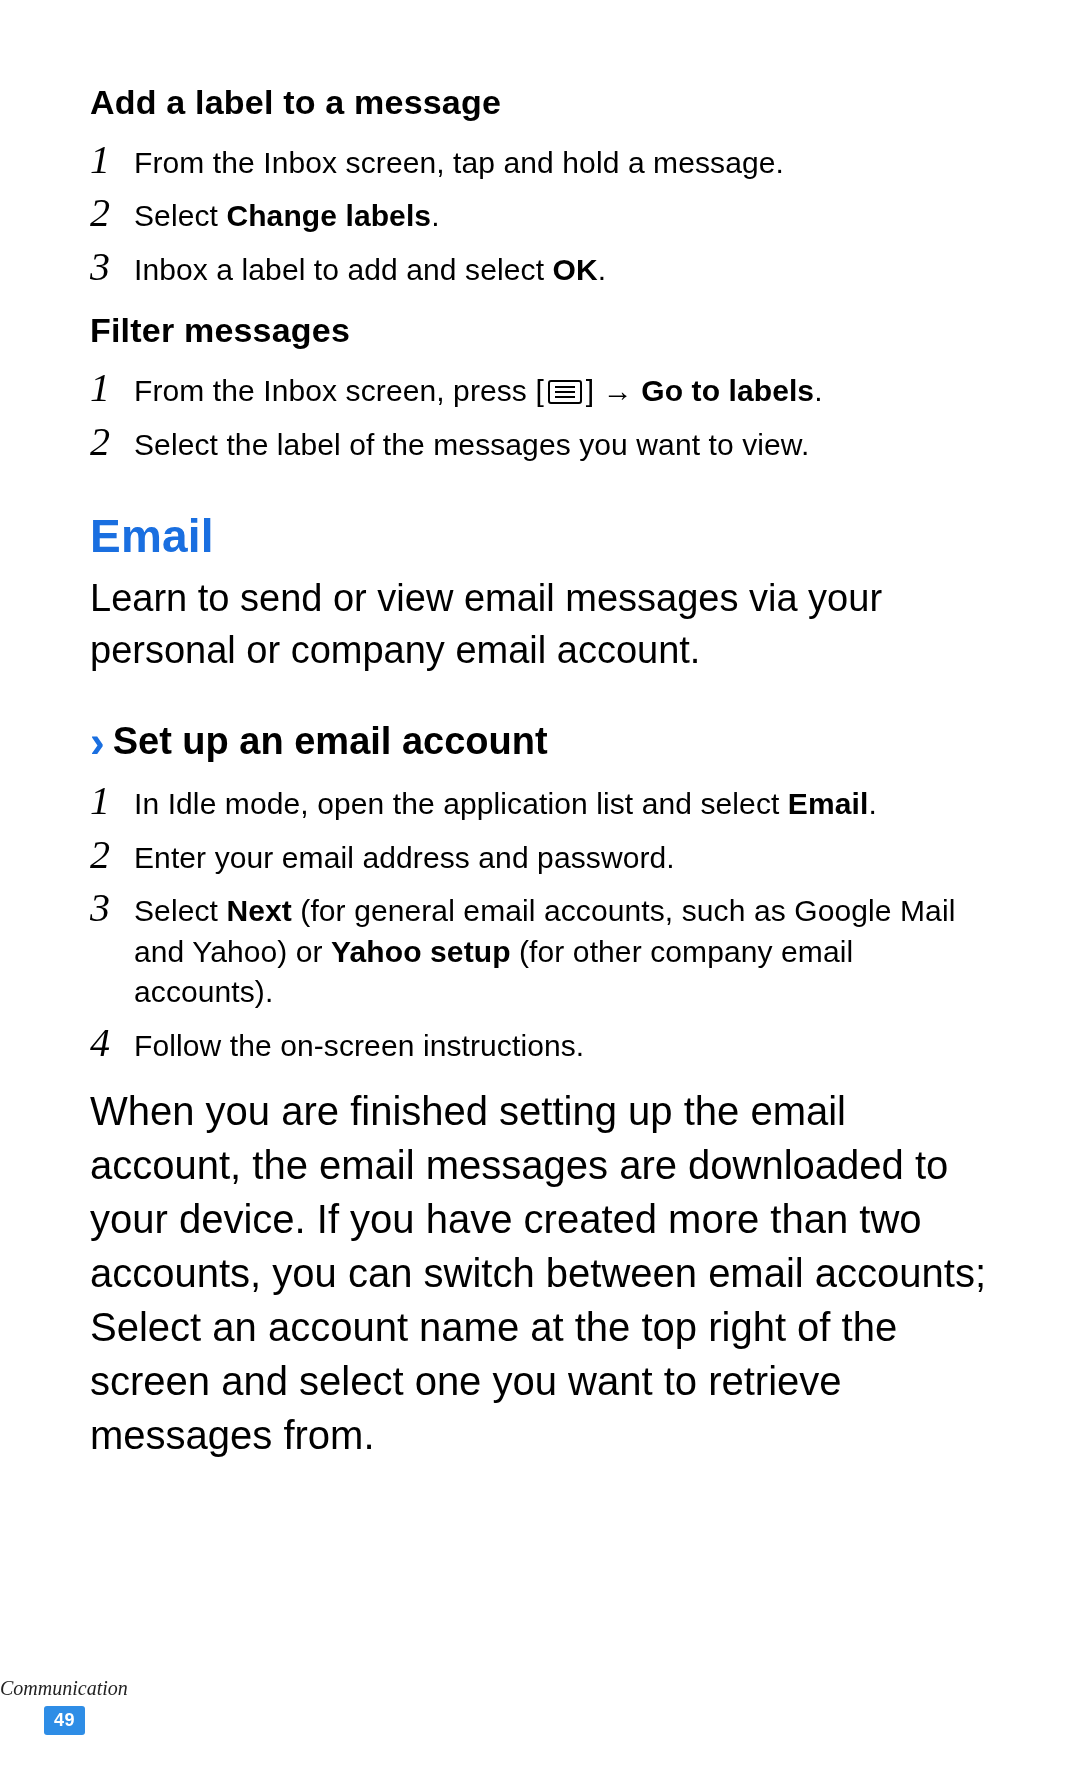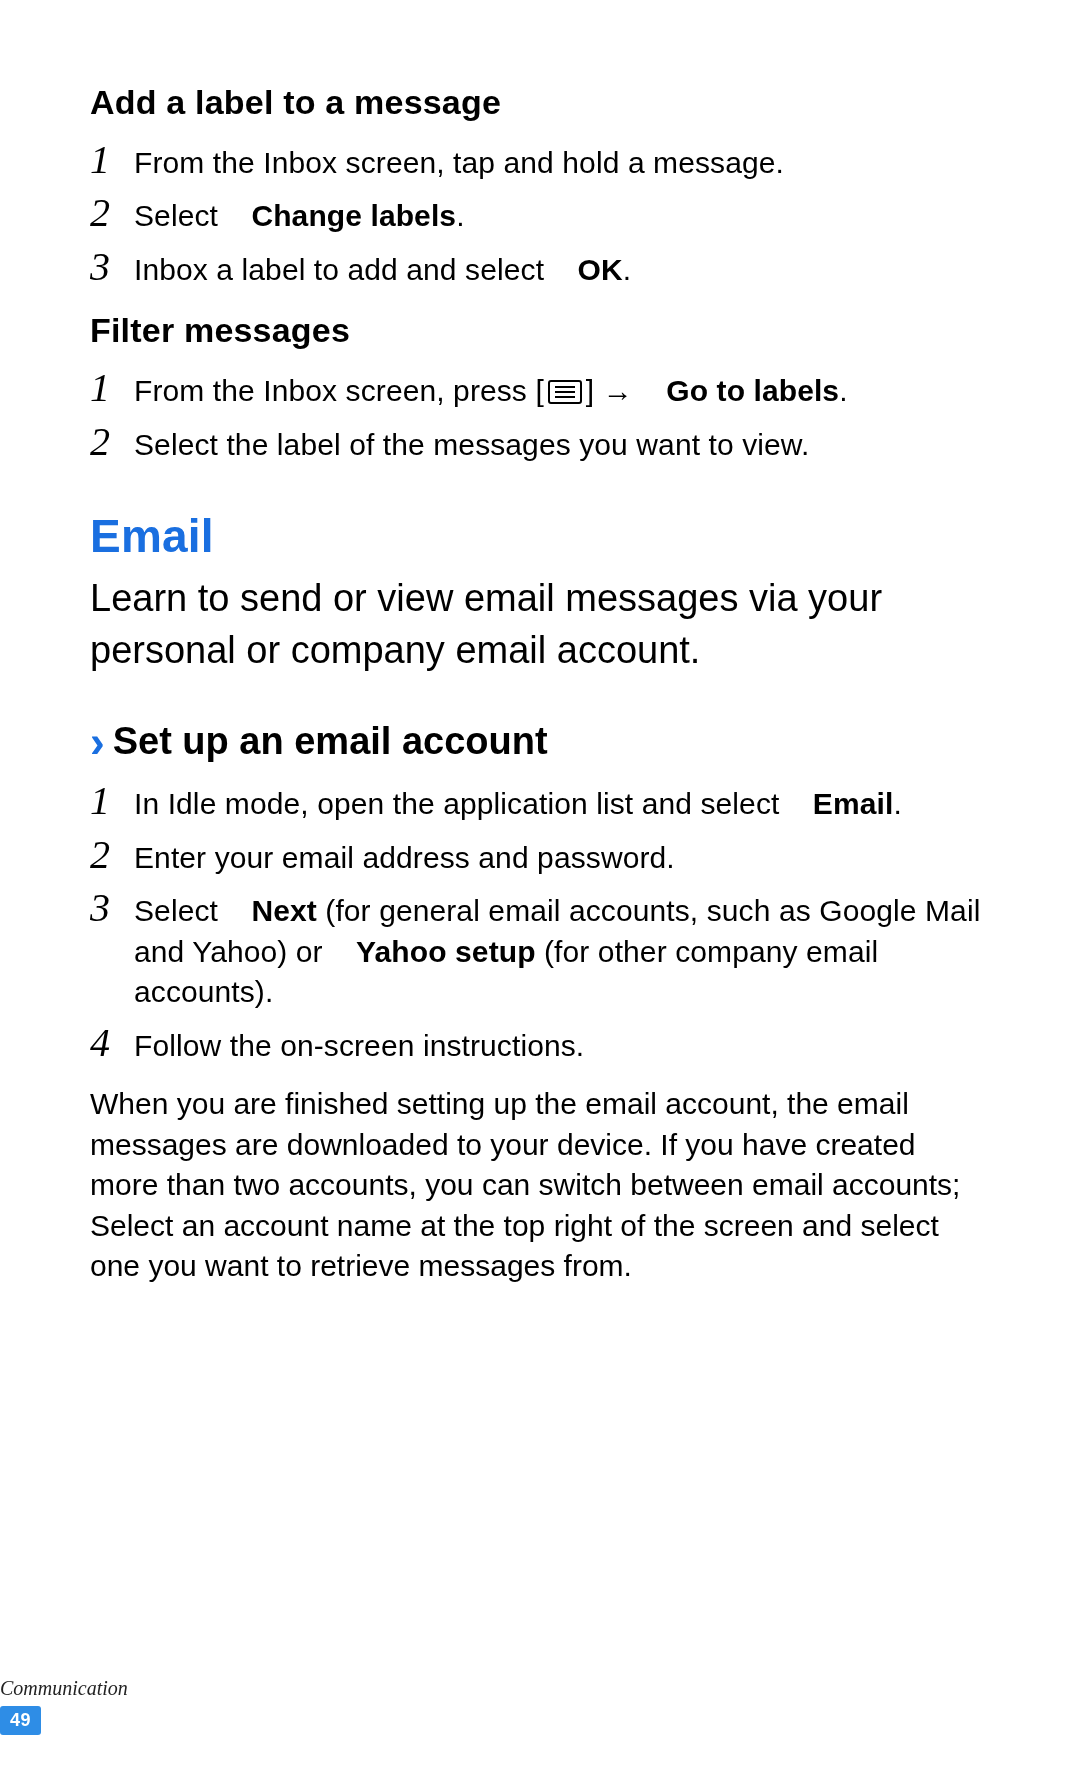--- a/index.html
+++ b/index.html
@@ -42,21 +42,21 @@
     flex: 0 0 44px;
     color: #000;
     line-height: 1;
     text-align: left;
   }
   .step-text {
     font-size: 30px;
     letter-spacing: 0.1px;
     flex: 1;
   }
-  .step-text .b { font-weight: 700; margin-left: 25px; }
+  .step-text .b { font-weight: 700; }
   .section-title {
     color: #1a6fe0;
     font-weight: 700;
     font-size: 46px;
     margin-top: 40px;
     margin-bottom: 6px;
     letter-spacing: 0.2px;
   }
   .section-intro {
     font-size: 38px;
@@ -72,21 +72,21 @@
     font-weight: 900;
     font-size: 44px;
     margin-right: 8px;
     line-height: 1;
   }
   .arrow-heading .txt {
     font-weight: 700;
     font-size: 38px;
   }
   .body-para {
-    font-size: 30px;
+    font-size: 40px;
     margin-top: 14px;
   }
   .menu-icon {
     display: inline-block;
     vertical-align: -3px;
     margin: 0 4px;
   }
   .menu-icon svg { display: block; }
   .footer {
     position: absolute;
@@ -104,20 +104,21 @@
   }
   .page-badge {
     display: inline-block;
     background: #2e8de6;
     color: #fff;
     font-size: 18px;
     font-weight: 600;
     border-radius: 3px;
     padding: 2px 10px 3px 10px;
     letter-spacing: 0.5px;
+    margin-left: 44px;
   }
 </style>
 </head>
 <body>
 
 <div class="page">
 
   <div class="sub-heading">Add a label to a message</div>
   <div class="list">
     <div class="step">

